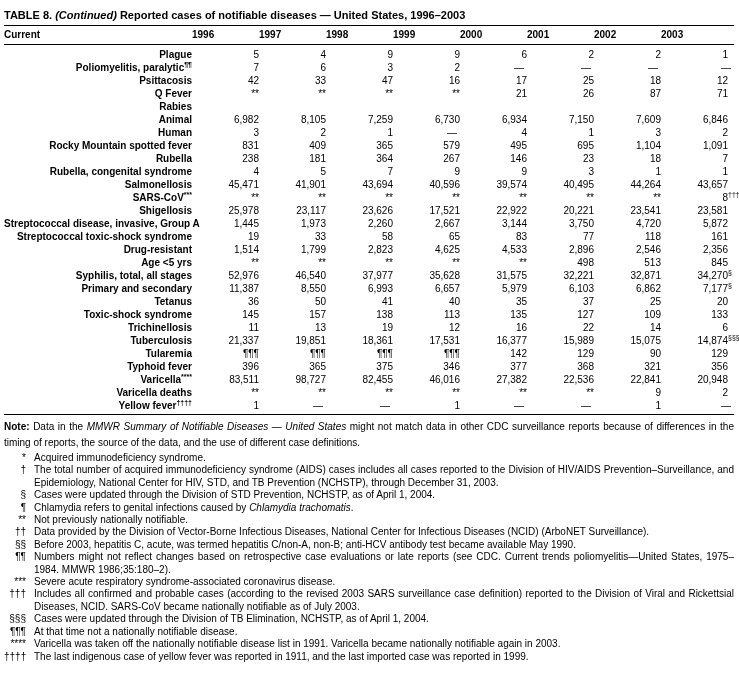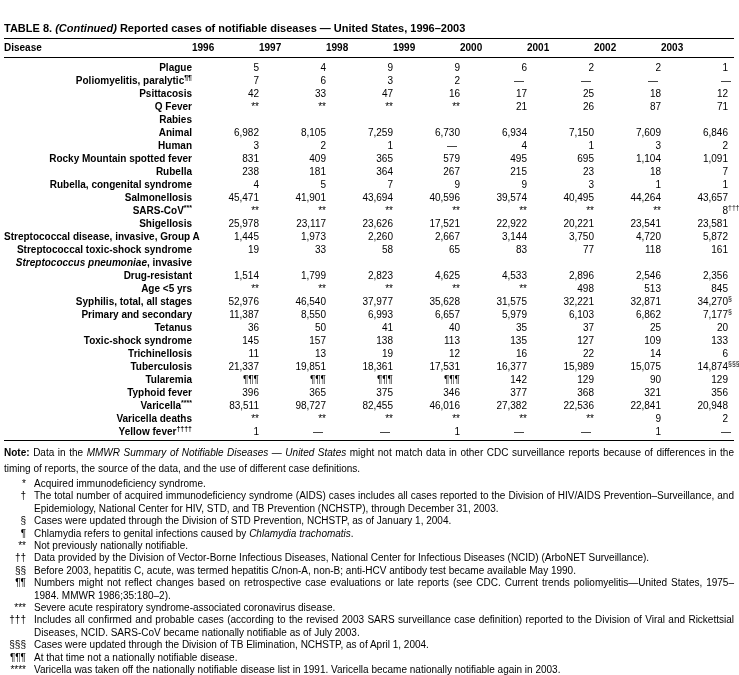--- a/index.html
+++ b/index.html
@@ -1,21 +1,21 @@
 <!DOCTYPE html>
 <html><head>
 <meta charset="utf-8">
 <style>
   html,body{margin:0;padding:0;background:#fff;}
   body{width:739px;height:675px;overflow:hidden;color:#000;
        font-family:"Liberation Sans","DejaVu Sans",sans-serif;
        -webkit-font-smoothing:antialiased;}
   .page{padding:3px 5px 0 4px;}
 
-  .title{font-size:11px;font-weight:bold;line-height:15px;margin:18px 0 2px 0;white-space:nowrap;}
+  .title{font-size:11px;font-weight:bold;line-height:15px;margin:5px 0 2px 0;white-space:nowrap;}
   .title .cont{font-style:italic;}
 
   table{border-collapse:collapse;width:730px;table-layout:fixed;}
   col.c-disease{width:188px;}
   col.c-year{width:67px;}
   col.c-year-last{width:73px;}
   thead th{font-size:10px;font-weight:bold;text-align:left;vertical-align:bottom;
            padding:3px 0 4px 0;border-top:1px solid #000;border-bottom:1px solid #000;}
   thead th:first-child{text-align:left;}
   thead th:last-child{padding-right:6px;}
@@ -53,21 +53,21 @@
         <col class="c-year">
         <col class="c-year">
         <col class="c-year">
       <col class="c-year">
         <col class="c-year">
         <col class="c-year">
         <col class="c-year-last">
     </colgroup>
     <thead>
       <tr>
-          <th>Disease</th>
+          <th>Current</th>
           <th>1996</th>
           <th>1997</th>
           <th>1998</th>
           <th>1999</th>
           <th>2000</th>
           <th>2001</th>
           <th>2002</th>
           <th>2003</th>
         </tr>
     </thead>
@@ -159,21 +159,21 @@
           <td class="val">695</td>
           <td class="val">1,104</td>
           <td class="val">1,091</td>
         </tr>
         <tr>
           <td class="disease">Rubella</td>
           <td class="val">238</td>
           <td class="val">181</td>
           <td class="val">364</td>
           <td class="val">267</td>
-          <td class="val">215</td>
+          <td class="val">146</td>
           <td class="val">23</td>
           <td class="val">18</td>
           <td class="val">7</td>
         </tr>
         <tr>
           <td class="disease">Rubella, congenital syndrome</td>
           <td class="val">4</td>
           <td class="val">5</td>
           <td class="val">7</td>
           <td class="val">9</td>
@@ -231,31 +231,20 @@
           <td class="val">19</td>
           <td class="val">33</td>
           <td class="val">58</td>
           <td class="val">65</td>
           <td class="val">83</td>
           <td class="val">77</td>
           <td class="val">118</td>
           <td class="val">161</td>
         </tr>
         <tr>
-          <td class="disease"><i>Streptococcus pneumoniae</i>, invasive</td>
-          <td class="val"></td>
-          <td class="val"></td>
-          <td class="val"></td>
-          <td class="val"></td>
-          <td class="val"></td>
-          <td class="val"></td>
-          <td class="val"></td>
-          <td class="val"></td>
-        </tr>
-        <tr>
           <td class="disease ind">Drug-resistant</td>
           <td class="val">1,514</td>
           <td class="val">1,799</td>
           <td class="val">2,823</td>
           <td class="val">4,625</td>
           <td class="val">4,533</td>
           <td class="val">2,896</td>
           <td class="val">2,546</td>
           <td class="val">2,356</td>
         </tr>
@@ -400,21 +389,21 @@
       <div class="fn">
         <span class="fn-marker">*</span>
         <span class="fn-text"><span>Acquired immunodeficiency syndrome.</span></span>
       </div>
       <div class="fn">
         <span class="fn-marker">†</span>
         <span class="fn-text"><span>The total number of acquired immunodeficiency syndrome (AIDS) cases includes all cases reported to the Division of HIV/AIDS Prevention–Surveillance, and Epidemiology, National Center for HIV, STD, and TB Prevention (NCHSTP), through December 31, 2003.</span></span>
       </div>
       <div class="fn">
         <span class="fn-marker">§</span>
-        <span class="fn-text"><span>Cases were updated through the Division of STD Prevention, NCHSTP, as of January 1, 2004.</span></span>
+        <span class="fn-text"><span>Cases were updated through the Division of STD Prevention, NCHSTP, as of April 1, 2004.</span></span>
       </div>
       <div class="fn">
         <span class="fn-marker">¶</span>
         <span class="fn-text"><span>Chlamydia refers to genital infections caused by </span><i>Chlamydia trachomatis</i><span>.</span></span>
       </div>
       <div class="fn">
         <span class="fn-marker">**</span>
         <span class="fn-text"><span>Not previously nationally notifiable.</span></span>
       </div>
       <div class="fn">

